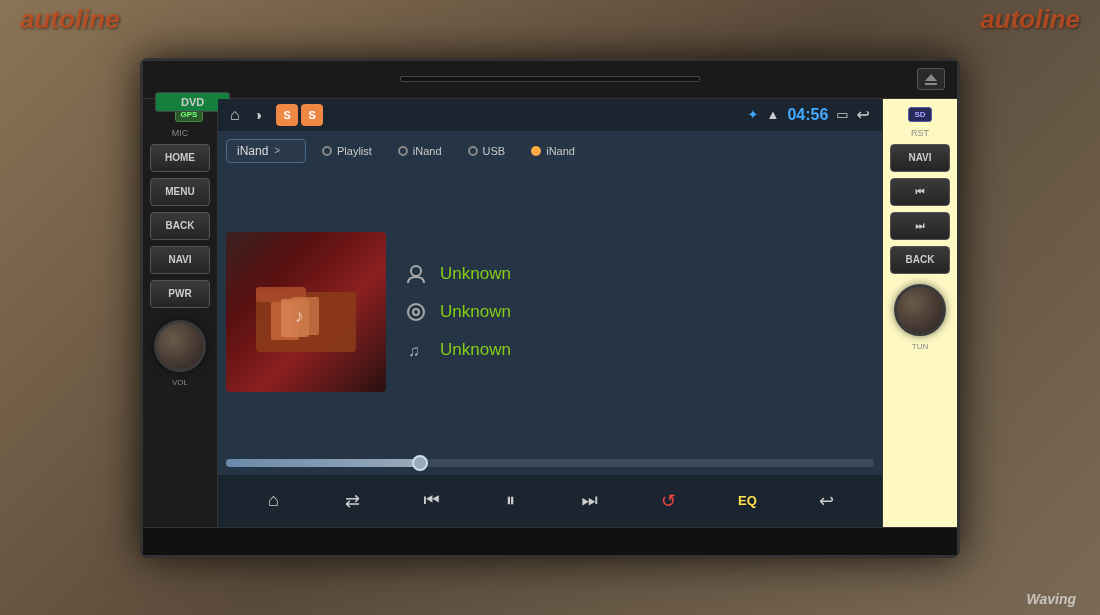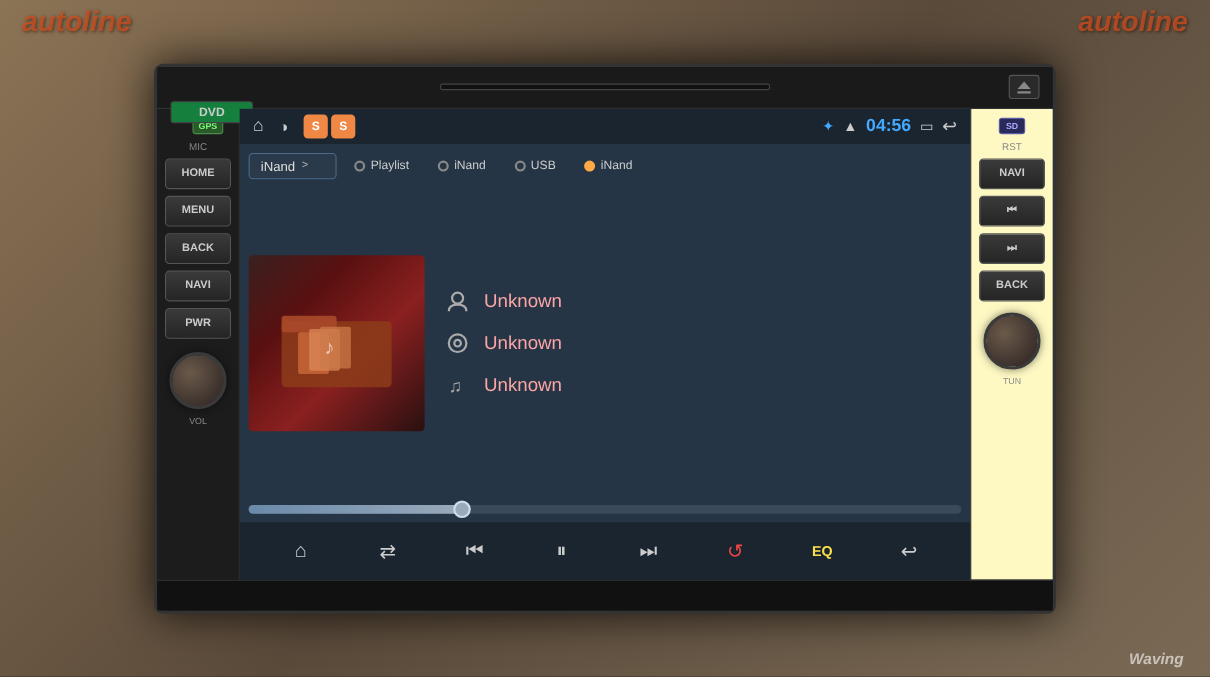--- a/index.html
+++ b/index.html
@@ -339,21 +339,21 @@
       width: 28px;
       height: 28px;
       color: #aaa;
       font-size: 18px;
       display: flex;
       align-items: center;
       justify-content: center;
     }
 
     .track-text {
-      color: #fca5a5;
+      color: #84cc16;
       font-size: 17px;
       font-weight: 500;
     }
 
     
     .progress-container {
       margin-top: 8px;
       height: 8px;
       background: #3a4a5a;
       border-radius: 4px;

